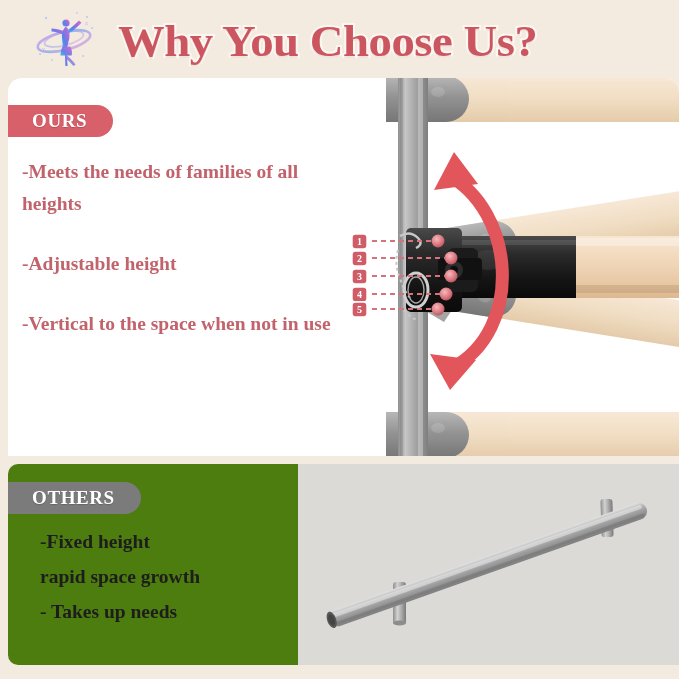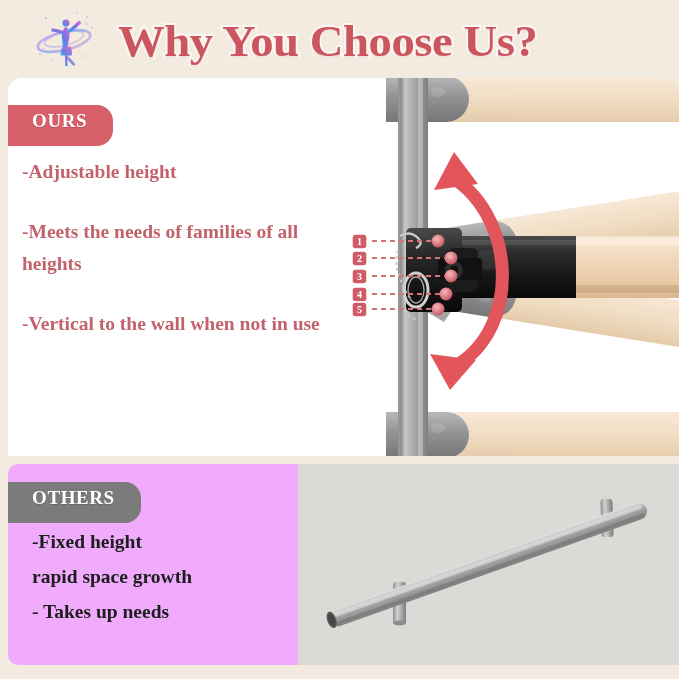--- a/index.html
+++ b/index.html
@@ -64,21 +64,21 @@
     top: 78px;
     width: 671px;
     height: 378px;
     background: #ffffff;
     border-radius: 14px 14px 0 0;
     overflow: hidden;
   }
 
   .badge {
     position: absolute;
-    height: 41px;
+    height: 32px;
     line-height: 32px;
     padding: 0 26px 0 24px;
     border-radius: 0 16px 16px 0;
     color: #ffffff;
     font-family: "Liberation Serif", "DejaVu Serif", serif;
     font-weight: bold;
     font-size: 19px;
     letter-spacing: 0.6px;
     white-space: nowrap;
     text-shadow: 0 1px 1px rgba(0,0,0,0.18);
@@ -120,27 +120,27 @@
     overflow: hidden;
   }
 
   
   .others-card {
     position: absolute;
     left: 8px;
     top: 464px;
     width: 671px;
     height: 201px;
-    background: #f0abfc;
+    background: #4d7c0f;
     border-radius: 10px 0 0 10px;
     overflow: hidden;
   }
   .others-list {
     position: absolute;
-    left: 24px;
+    left: 32px;
     top: 60px;
     width: 340px;
   }
   .others-item {
     color: #1d1d1d;
     font-family: "Liberation Serif", "DejaVu Serif", serif;
     font-weight: bold;
     font-size: 19.5px;
     line-height: 35px;
   }
@@ -205,23 +205,23 @@
     </div>
 
     <div class="title">Why You Choose Us?</div>
   </div>
 
   <div class="ours-card">
 
     <div class="badge badge-ours">OURS</div>
 
     <div class="ours-list">
+      <div class="ours-item">-Meets the needs of families of all heights</div>
       <div class="ours-item">-Adjustable height</div>
-      <div class="ours-item">-Meets the needs of families of all heights</div>
-      <div class="ours-item">-Vertical to the wall when not in use</div>
+      <div class="ours-item">-Vertical to the space when not in use</div>
     </div>
 
     <div class="ours-photo">
       <svg width="341" height="378" viewBox="0 0 341 378">
         <defs>
           <linearGradient id="woodg" x1="0" y1="0" x2="0" y2="1">
             <stop offset="0%" stop-color="#f7e6d2"></stop>
             <stop offset="35%" stop-color="#f2d9bd"></stop>
             <stop offset="75%" stop-color="#e8c9a6"></stop>
             <stop offset="100%" stop-color="#dcb88f"></stop>

